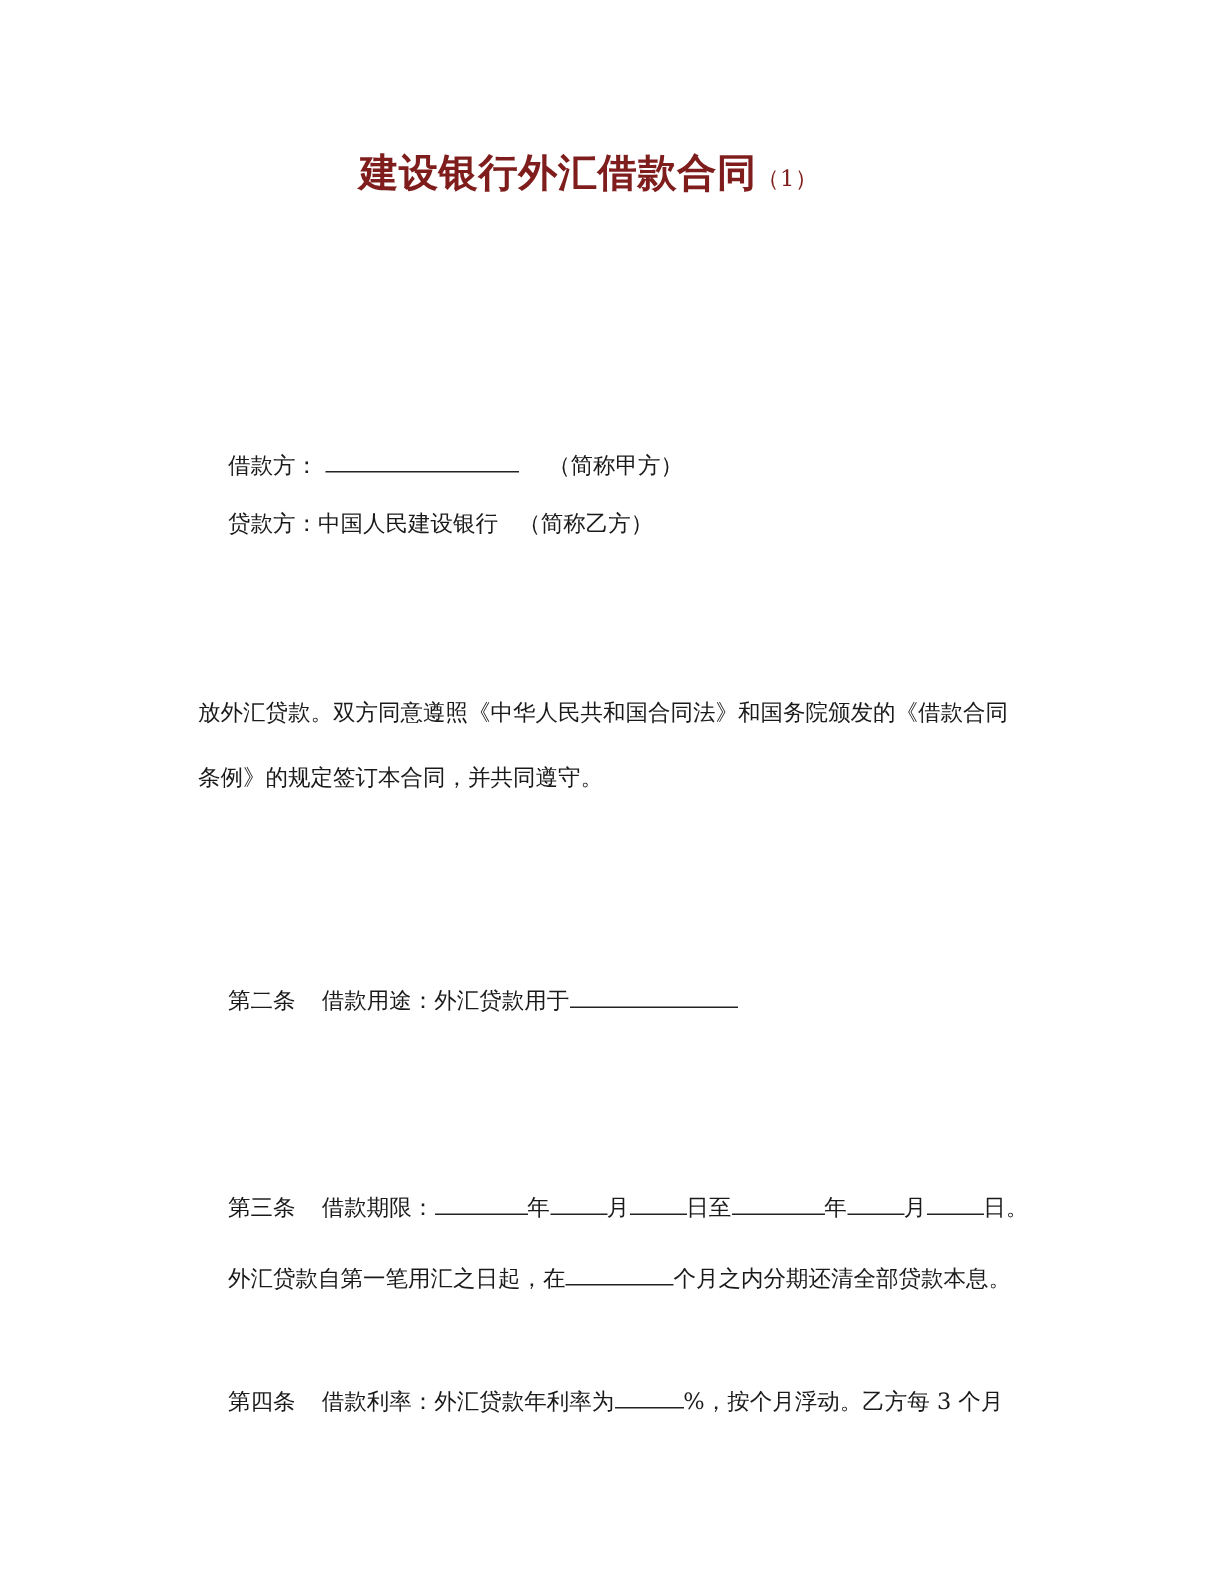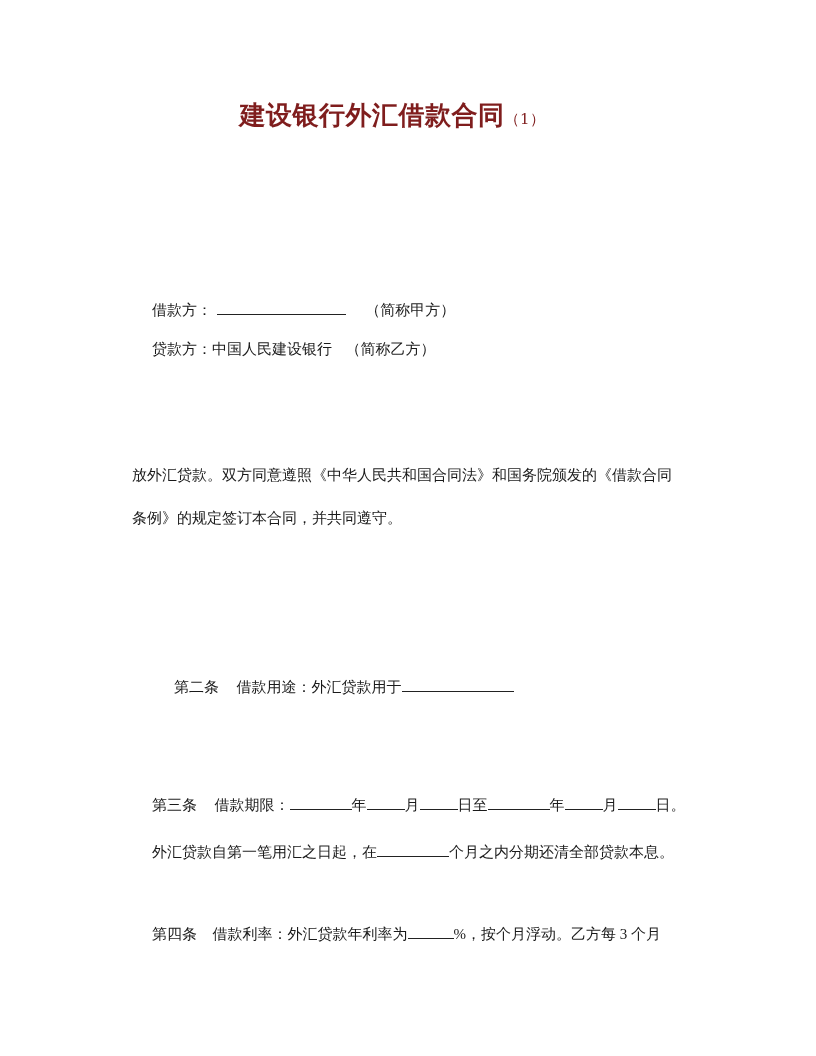--- a/index.html
+++ b/index.html
@@ -37,35 +37,35 @@
   </div>
 
   <div class="line" style="top:465px; left:120px;margin-left:12px;">
     <span>放外汇贷款。双方同意遵照《中华人民共和国合同法》和国务院颁发的《借款合同</span>
   </div>
   <div class="line" style="top:508px; left:132px;">
     <span>条例》的规定签订本合同，并共同遵守。</span>
   </div>
 
 
-  <div class="line" style="top:674px; left:152px;margin-left:22px;">
+  <div class="line" style="top:654px; left:152px;">
     <span>第二条</span>
     <span class="gap" style="width:8px;"></span>
     <span>借款用途：</span><span>外汇贷款用于</span><span class="blank" style="width:112px;"></span>
   </div>
 
   <div class="line" style="top:756px; left:152px;margin-top:36px;">
     <span>第三条</span>
     <span class="gap" style="width:8px;"></span>
     <span>借款期限：</span><span class="blank" style="width:62px;"></span><span>年</span><span class="blank" style="width:38px;"></span><span>月</span><span class="blank" style="width:38px;"></span><span>日至</span><span class="blank" style="width:62px;"></span><span>年</span><span class="blank" style="width:38px;"></span><span>月</span><span class="blank" style="width:38px;"></span><span>日。</span>
   </div>
 
   <div class="line" style="top:839px; left:152px;font-family:Liberation Mono, monospace;">
     <span>外汇贷款自第一笔用汇之日起，在</span><span class="blank" style="width:72px;"></span><span>个月之内分期还清全部贷款本息。</span>
   </div>
 
-  <div class="line" style="top:921px; left:152px;font-family:Liberation Serif, serif;">
+  <div class="line" style="top:921px; left:152px;">
     <span>第四条</span>
     <span class="gap" style="width:8px;"></span>
     <span>借款利率：</span><span>外汇贷款年利率为</span><span class="blank" style="width:46px;"></span><span>%，按个月浮动。乙方每 3 个月</span>
   </div>
 
 </div>
 
 </body></html>

